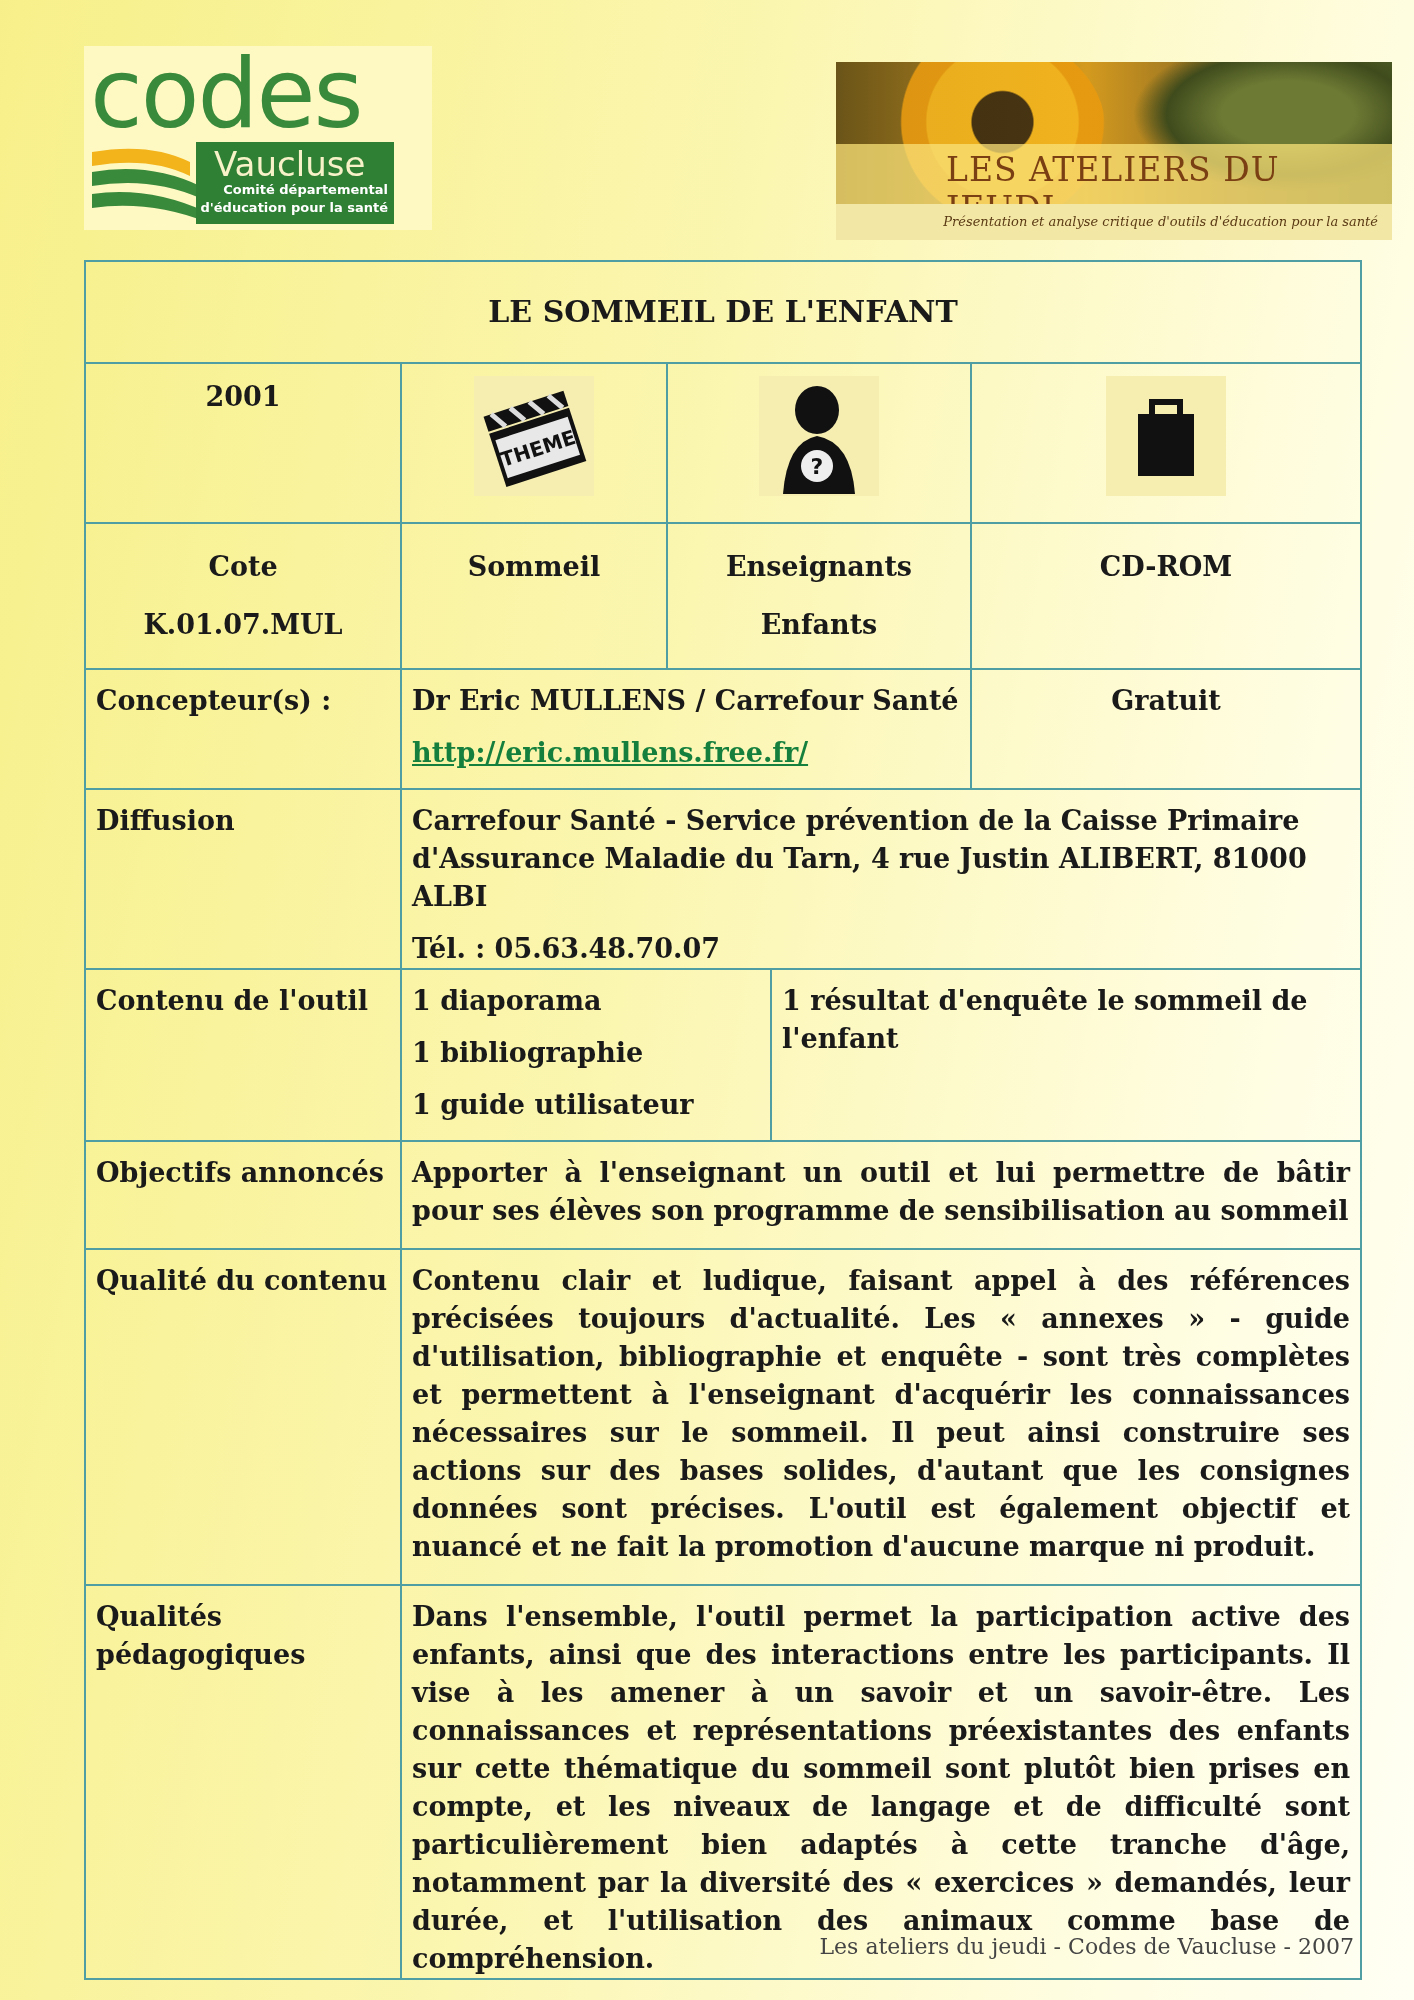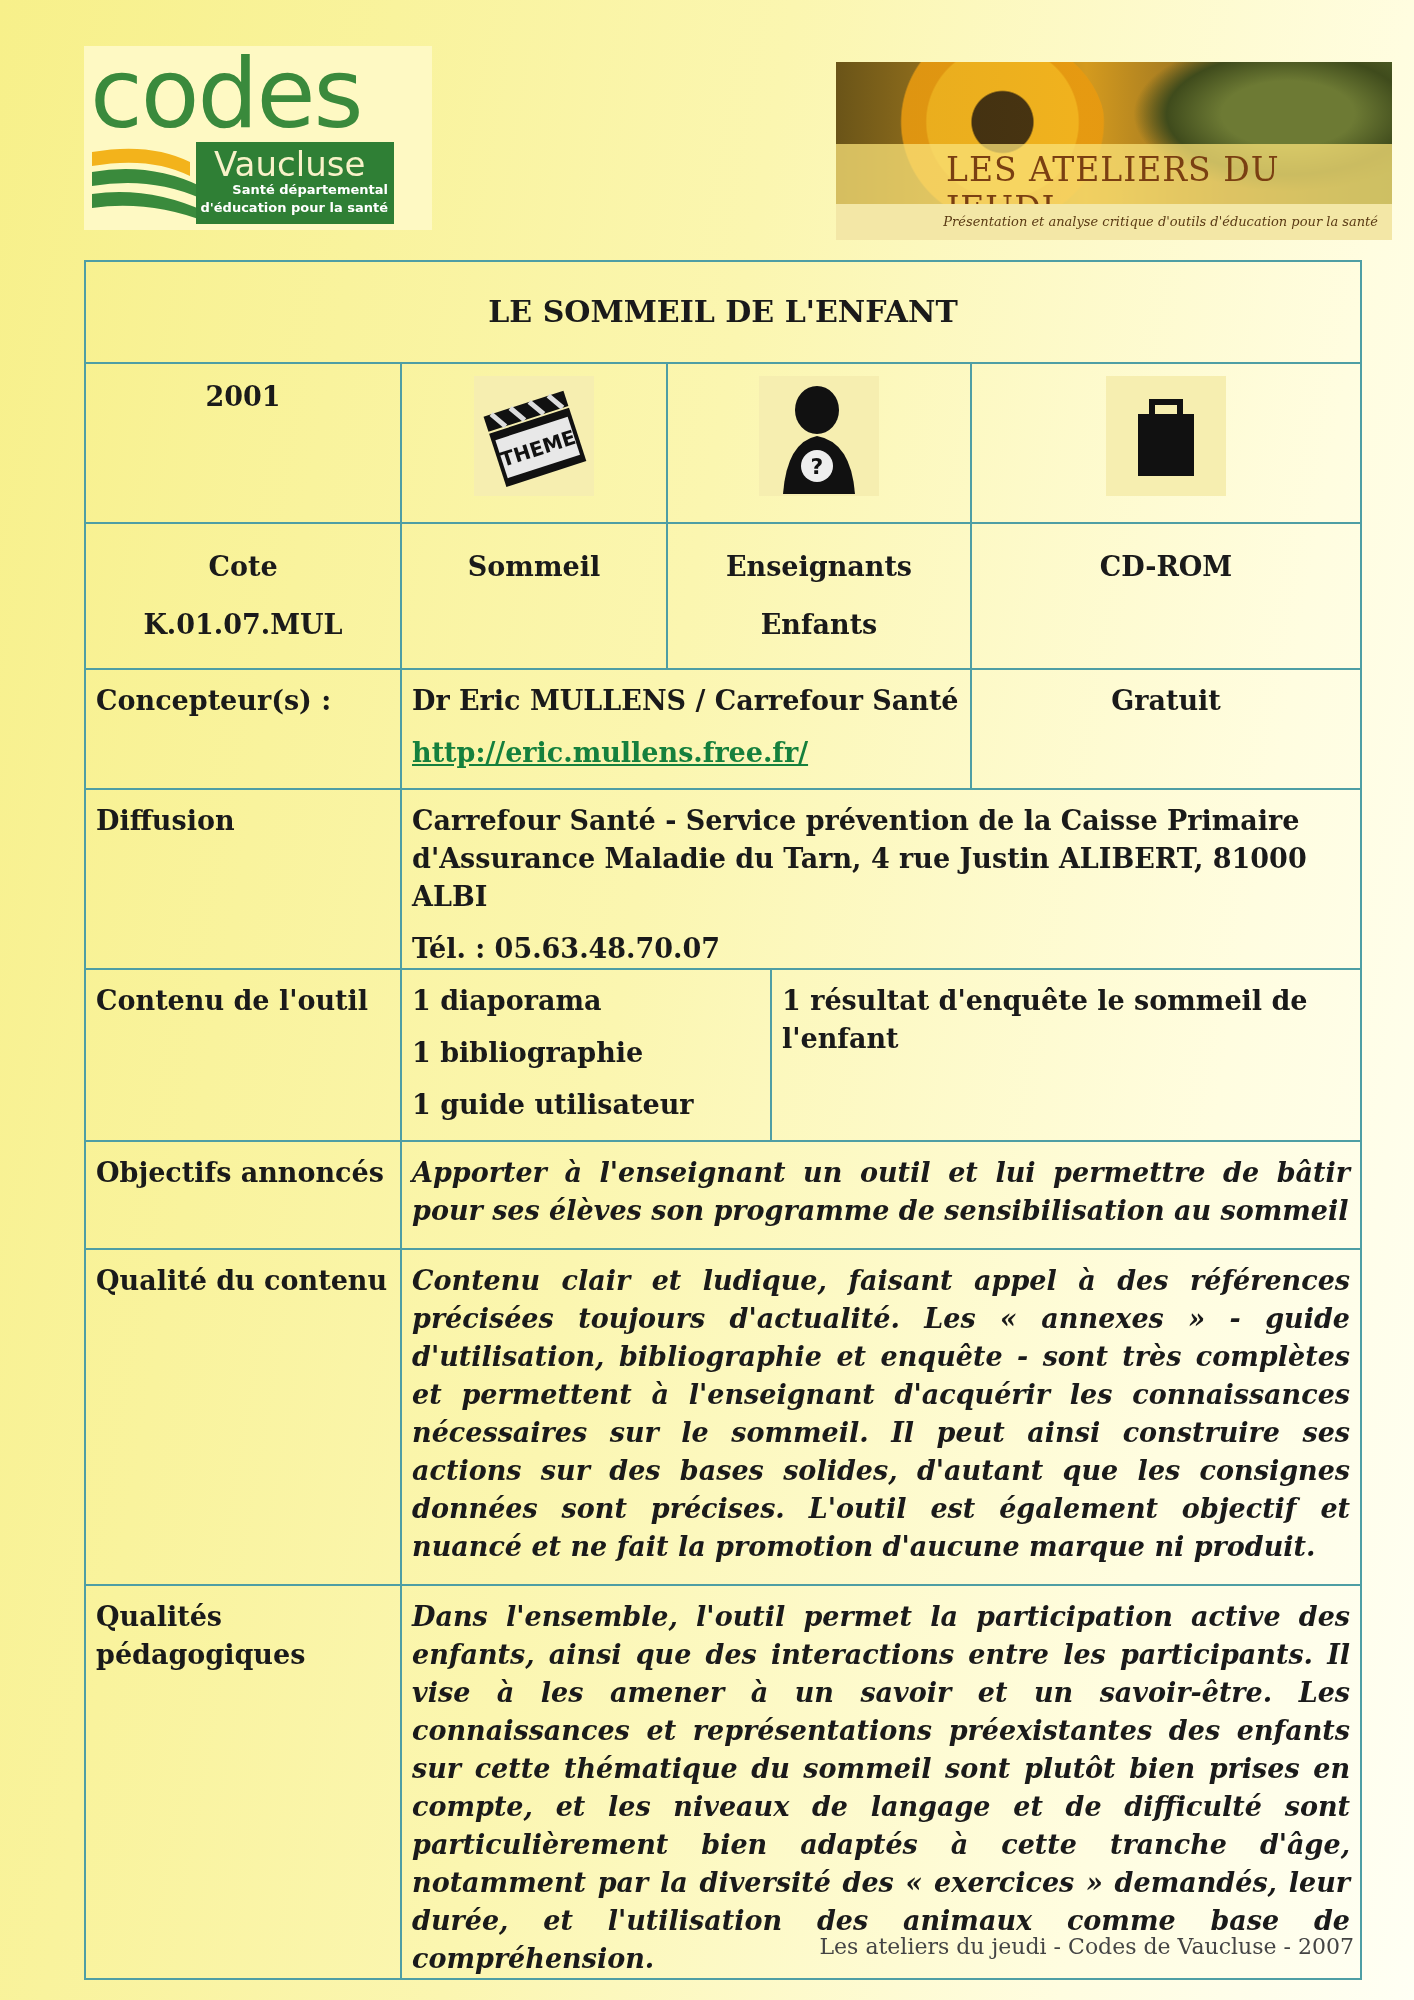--- a/index.html
+++ b/index.html
@@ -67,42 +67,42 @@
     font-size: 27px; font-weight: bold; line-height: 38px; color: #1a1a1a;
     padding: 0 10px;
   }
   .c { text-align: center; }
   .title-cell { height: 100px; vertical-align: middle !important; font-size: 30px !important; }
   .year-cell { height: 144px; padding-top: 14px !important; }
   .icon-cell { height: 144px; }
   .icon-wrap { display: flex; justify-content: center; padding-top: 12px; }
   .cote-cell { padding-top: 14px !important; line-height: 58px !important; height: 130px; }
   .info-cell { padding-top: 12px !important; }
-  .just { text-align: justify; line-height: 38px; font-style: italic; }
+  .just { text-align: justify; line-height: 38px; }
   a.lnk { color: #15803d; text-decoration: underline; }
   .stack div { margin-bottom: 14px; }
   .footer {
     position: absolute; right: 60px; top: 1934px; font-size: 22px; color: #444;
     font-family: "DejaVu Serif", serif;
     margin-left: 7px;
   }
 </style>
 </head>
 <body>
 
 <div class="logo-codes">
   <div class="word">codes</div>
   <svg class="swoosh" viewBox="0 0 120 80">
     <path d="M2 10 Q60 0 100 20 L100 34 Q60 14 2 24 Z" fill="#f3b31b"></path>
     <path d="M2 30 Q60 20 110 44 L110 56 Q60 34 2 44 Z" fill="#3a8a3c"></path>
     <path d="M2 52 Q60 44 116 70 L116 80 Q60 58 2 66 Z" fill="#3a8a3c"></path>
   </svg>
   <div class="band">
     <div class="v">Vaucluse</div>
-    <div class="l1">Santé départemental</div>
+    <div class="l1">Comité départemental</div>
     <div class="l2">d'éducation pour la santé</div>
   </div>
 </div>
 
 <div class="logo-ateliers">
   <div class="flower"></div>
   <div class="leaves"></div>
   <div class="banner"></div>
   <div class="title">LES ATELIERS DU JEUDI</div>
   <div class="caption">Présentation et analyse critique d'outils d'éducation pour la santé</div>

